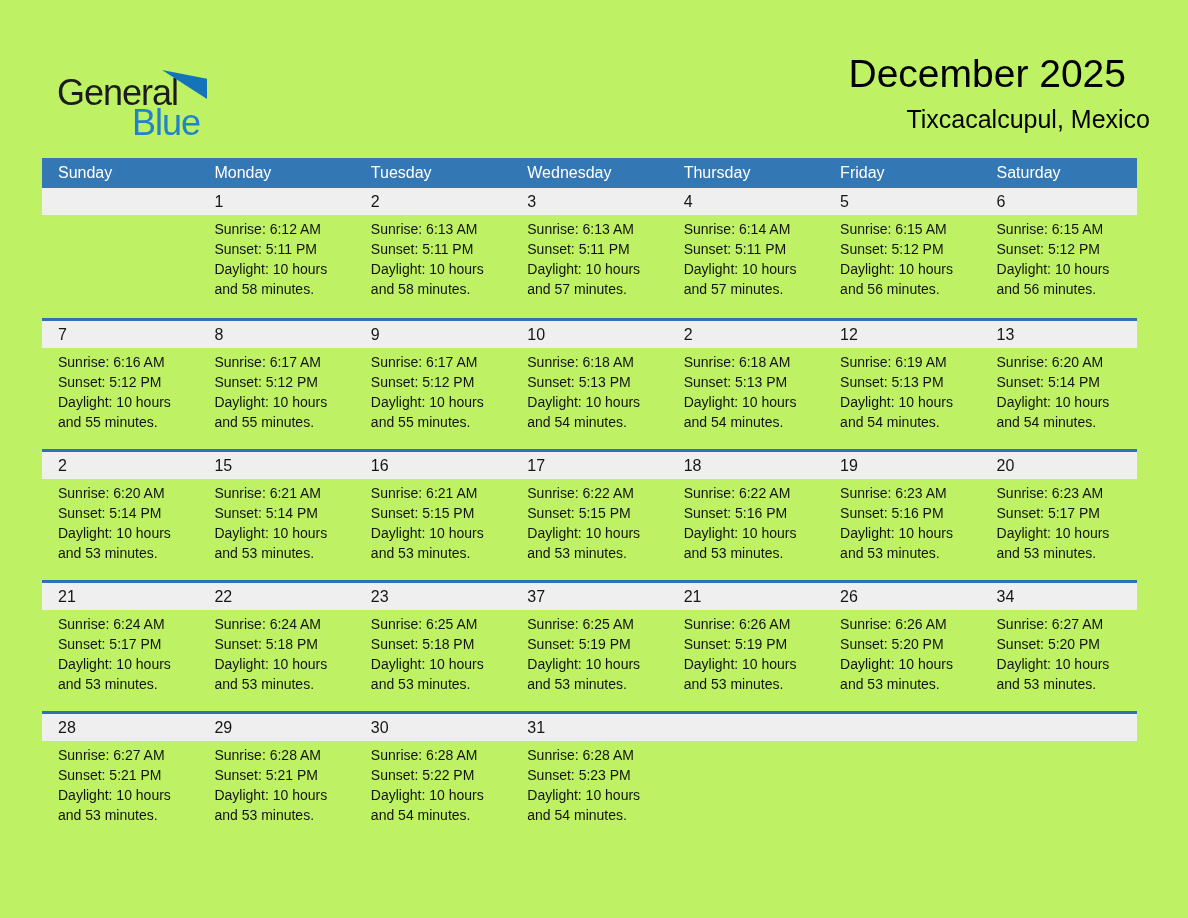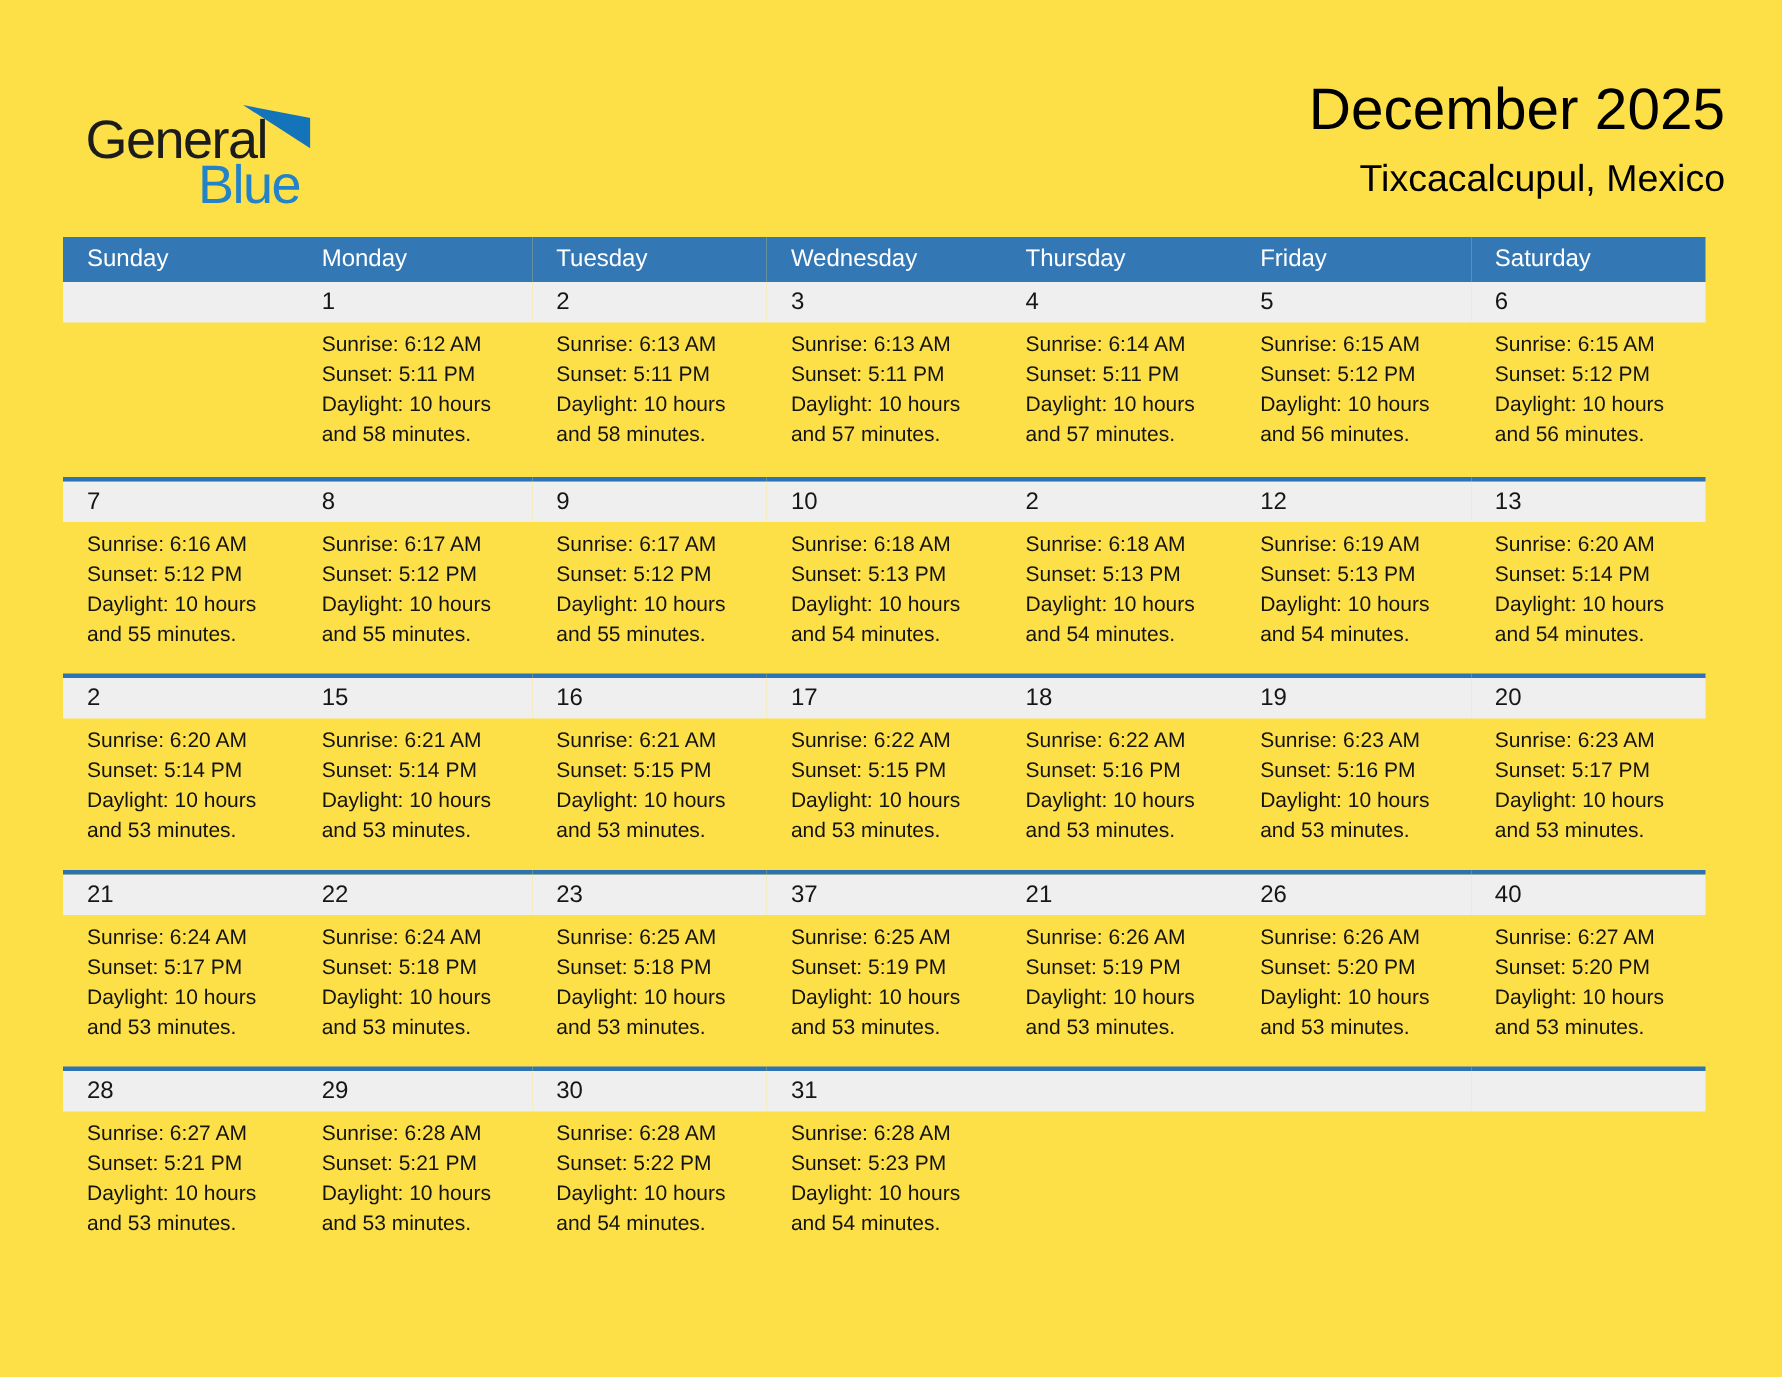--- a/index.html
+++ b/index.html
@@ -13,21 +13,21 @@
   *{box-sizing:border-box;margin:0;padding:0;}
   html,body{background:#ffffff;}
   body{
     font-family:"Liberation Sans","DejaVu Sans",sans-serif;
     color:var(--ink);
   }
   .page{
     position:relative;
     width:1188px;
     height:918px;
-    background:#fde047;
+    background:#bef264;
     overflow:hidden;
   }
   
   .logo{
     position:absolute;
     left:57px;
     top:66px;
     width:160px;
     height:52px;
   }
@@ -60,20 +60,21 @@
   .titles{
     position:absolute;
     right:38px;
     top:52px;
     text-align:right;
   }
   .month-title{
     font-size:39px;
     font-weight:400;
     color:#000;
+    margin-right:24px;
     white-space:nowrap;
   }
   .location-subtitle{
     font-size:25px;
     font-weight:400;
     color:#000;
     margin-top:9px;
     white-space:nowrap;
   }
   
@@ -386,21 +387,21 @@
           <td>
             <div class="day-band"><span class="day-num">26</span></div>
             <div class="cell-body">
               <div class="line">Sunrise: 6:26 AM</div>
               <div class="line">Sunset: 5:20 PM</div>
               <div class="line">Daylight: 10 hours</div>
               <div class="line">and 53 minutes.</div>
             </div>
           </td>
           <td>
-            <div class="day-band"><span class="day-num">40</span></div>
+            <div class="day-band"><span class="day-num">34</span></div>
             <div class="cell-body">
               <div class="line">Sunrise: 6:27 AM</div>
               <div class="line">Sunset: 5:20 PM</div>
               <div class="line">Daylight: 10 hours</div>
               <div class="line">and 53 minutes.</div>
             </div>
           </td>
         </tr>
         <tr>
           <td>

